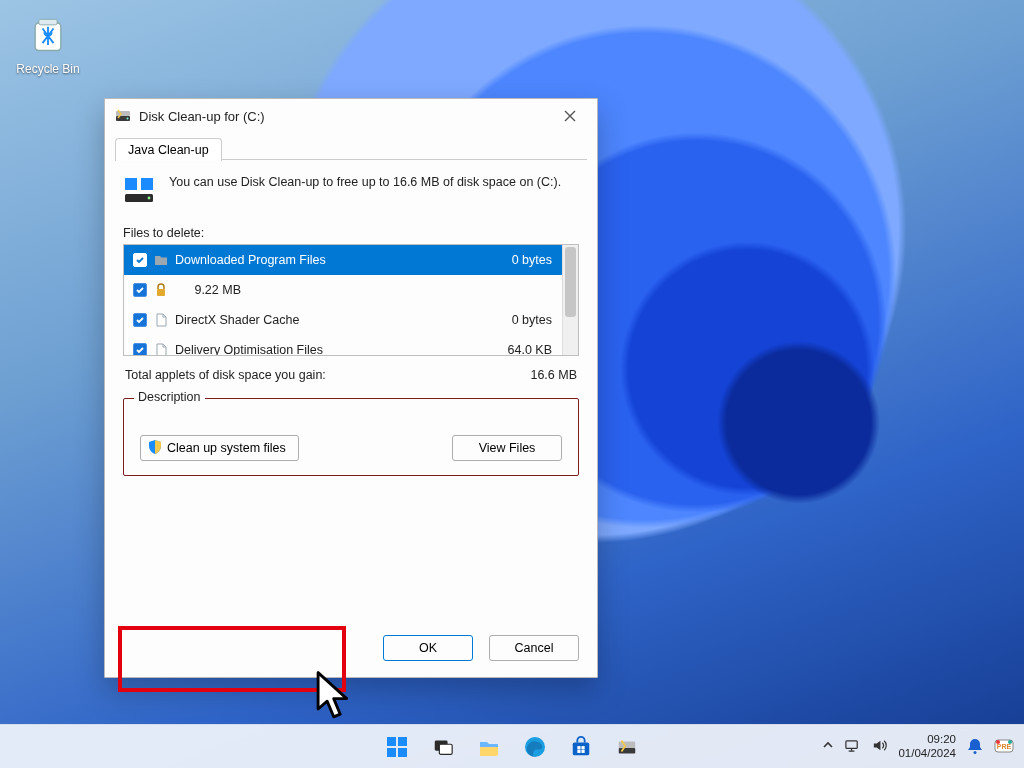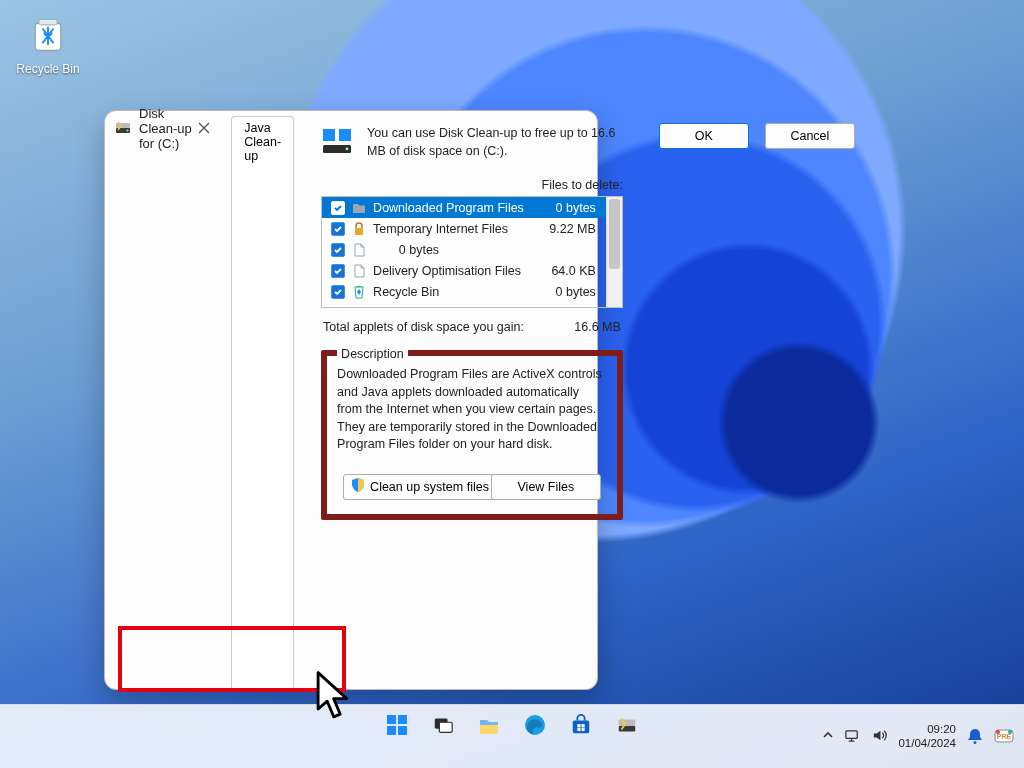--- a/index.html
+++ b/index.html
@@ -17,80 +17,80 @@
     linear-gradient(160deg, #9cc4e4 0%, #6d9fd2 35%, #2f64c8 70%, #143a8f 100%);
 }
 
 .desktop-icon { position: absolute; width: 76px; text-align: center; color: #fff; font-size: 12px; text-shadow: 0 1px 2px rgba(0,0,0,.6); cursor: pointer; }
 .desktop-icon .ico { width: 48px; height: 48px; margin: 0 auto 4px; display:flex; align-items:center; justify-content:center; }
 #ico-recycle { left: 10px; top: 10px; }
 #ico-edge    { left: 10px; top: 140px; }
 
 
 .window {
-  position: absolute; left: 104px; top: 110px; width: 494px; height: 580px;
-  background: #fdfdfd; border: 1px solid #b9b9b9; border-radius: 12px;
+  position: absolute; left: 104px; top: 98px; width: 494px; height: 580px;
+  background: #fdfdfd; border: 1px solid #b9b9b9; border-radius: 1px;
   box-shadow: 0 12px 30px rgba(0,0,0,.25);
-  display: flex; flex-direction: row;
+  display: flex; flex-direction: column;
 }
 .titlebar { height: 34px; display:flex; align-items:center; padding: 0 10px; font-size: 13px; color:#222; }
 .titlebar .t-icon { width:16px; height:16px; margin-right:8px; }
 .titlebar .t-close { margin-left:auto; width:34px; height:28px; display:flex; align-items:center; justify-content:center; color:#555; border-radius:4px; }
 
 .tabstrip { display:flex; padding: 4px 10px 0; }
 .tab { border:1px solid #ccc; border-bottom:none; border-radius:4px 4px 0 0; padding:4px 12px; font-size:12.5px; background:#fff; position:relative; top:1px; }
 .tabstrip::after { content:""; flex:1; border-bottom:1px solid #ccc; margin-left:-1px; }
 
 .body { padding: 14px 18px 12px; font-size: 12.5px; color:#222; flex:1; display:flex; flex-direction:column; }
 
-.intro { display:flex; gap:12px; margin-bottom:14px;justify-content:center; }
+.intro { display:flex; gap:12px; margin-bottom:14px; }
 .intro .drive-ico { width:34px; height:34px; flex:none; }
 .intro .txt { line-height:1.4; }
 
-.sec-label { margin: 4px 0 4px; text-align: right; }
+.sec-label { margin: 4px 0 4px; }
 
 
 .listbox { border:1px solid #bfbfbf; height:112px; display:flex; }
 .list-inner { flex:1; overflow:hidden; }
-.row { display:flex; align-items:center; height:21px; padding:0 6px 0 9px; gap:6px; font-size:12.5px; }
+.row { display:flex; align-items:center; height:30px; padding:0 6px 0 9px; gap:6px; font-size:12.5px; }
 .row .cb { width:14px; height:14px; border:1px solid #4a90e2; border-radius:2px; background:#1674d8; display:flex; align-items:center; justify-content:center; flex:none; }
 .row .cb svg { width:10px; height:10px; }
 .row .r-icon { width:16px; height:16px; flex:none; display:flex; align-items:center; justify-content:center; }
 .row .r-name { flex:1; white-space:nowrap; overflow:hidden; }
 .row .r-size { width:70px; text-align:right; padding-right:4px; }
 .row.sel { background:#0078d4; color:#fff; }
 .row.sel .cb { background:#fff; border-color:#fff; }
 .row.sel .cb svg path { stroke:#0078d4; }
 .list-scroll { width:16px; background:#f0f0f0; border-left:1px solid #ddd; position:relative; }
 .list-thumb { position:absolute; left:2px; right:2px; top:2px; height:70px; background:#c6c6c6; border-radius:3px; }
 
 .total-line { display:flex; margin:12px 2px 10px; }
 .total-line .t-val { margin-left:auto; }
 
-.group { border:6px solid #7f1d1d; border-radius:2px; padding:10px 10px 60px; position:relative; margin-top:6px; }
+.group { border:1px solid #7f1d1d; border-radius:2px; padding:16px 10px 60px; position:relative; margin-top:6px; }
 .group .legend { position:absolute; top:-9px; left:10px; background:#fdfdfd; padding:0 4px; font-size:12.5px; }
 .group .desc { line-height:1.4; }
 
 .btn { border:1px solid #adadad; background:#fdfdfd; border-radius:3px; font-size:12.5px; height:26px; display:inline-flex; align-items:center; justify-content:center; cursor:pointer; }
 .btn-sys { position:absolute; left:16px; bottom:14px; padding:0 12px 0 6px; gap:4px; }
 .btn-view{ position:absolute; right:16px; bottom:14px; width:110px; }
 
 .dlg-buttons { display:flex; gap:16px; justify-content:flex-end; padding: 12px 18px 16px; }
 .dlg-buttons .btn { width:90px; }
 .dlg-buttons .btn.primary { border-color:#0078d4; }
 
 
 .highlight { position:absolute; border:4px solid #e3000f; pointer-events:none; z-index:5; }
 
 .cursor { position:absolute; z-index:6; width:42px; height:52px; pointer-events:none; }
 
 
-.taskbar { position:absolute; left:0; right:0; bottom:0; height:64px;
+.taskbar { position:absolute; left:0; right:0; bottom:0; height:44px;
   background: rgba(243,246,252,.92); border-top:1px solid rgba(0,0,0,.06);
-  display:flex; backdrop-filter: blur(6px); }
+  display:flex; align-items:center; backdrop-filter: blur(6px); }
 .tb-center { position:absolute; left:50%; transform:translateX(-50%); display:flex; gap:6px; }
 .tb-btn { width:40px; height:40px; border-radius:6px; display:flex; align-items:center; justify-content:center; cursor:pointer; }
 .tb-right { margin-left:auto; display:flex; align-items:center; gap:10px; padding-right:10px; font-size:11.5px; color:#222; }
 .tb-tray { display:flex; align-items:center; gap:10px; }
 .tb-clock { text-align:right; line-height:1.15; }
 .tb-chevron { font-size:12px; cursor:pointer; }
 </style>
 </head>
 <body>
 
@@ -167,35 +167,35 @@
                 <svg viewBox="0 0 10 10">
                   <path d="M2 5l2 2 4-4" stroke="#fff" stroke-width="1.8" fill="none"></path>
                 </svg>
               </span>
               <span class="r-icon">
                 <svg viewBox="0 0 16 16" width="16" height="16">
                   <rect x="4" y="7" width="8" height="7" rx="1" fill="#e3a92c"></rect>
                   <path d="M5 7V5a3 3 0 0 1 6 0v2" stroke="#b07b12" stroke-width="1.5" fill="none"></path>
                 </svg>
               </span>
-              <span class="r-name">Temporary Internet Files</span>
               <span class="r-size">9.22 MB</span>
             </div>
             <div class="row">
               <span class="cb">
                 <svg viewBox="0 0 10 10">
                   <path d="M2 5l2 2 4-4" stroke="#fff" stroke-width="1.8" fill="none"></path>
                 </svg>
               </span>
               <span class="r-icon">
                 <svg viewBox="0 0 16 16" width="16" height="16">
                   <path d="M4 2h6l3 3v9H4z" fill="#fff" stroke="#9aa7b0"></path>
                   <path d="M10 2v3h3" fill="none" stroke="#9aa7b0"></path>
                 </svg>
               </span>
+              <span class="r-name">DirectX Shader Cache</span>
               <span class="r-size">0 bytes</span>
             </div>
             <div class="row">
               <span class="cb">
                 <svg viewBox="0 0 10 10">
                   <path d="M2 5l2 2 4-4" stroke="#fff" stroke-width="1.8" fill="none"></path>
                 </svg>
               </span>
               <span class="r-icon">
                 <svg viewBox="0 0 16 16" width="16" height="16">
@@ -228,21 +228,20 @@
           </div>
       </div>
 
       <div class="total-line">
         <span>Total applets of disk space you gain:</span>
         <span class="t-val">16.6 MB</span>
       </div>
 
       <div class="group">
         <span class="legend">Description</span>
-        <div class="desc">Downloaded Program Files are ActiveX controls and Java applets downloaded automatically from the Internet when you view certain pages. They are temporarily stored in the Downloaded Program Files folder on your hard disk.</div>
 
         <button class="btn btn-sys">
           <span>
             <svg viewBox="0 0 16 16" width="16" height="16">
                 <path d="M8 1l6 2v4c0 4-3 7-6 8-3-1-6-4-6-8V3l6-2z" fill="#1a8cff"></path>
                 <path d="M8 1l6 2v4c0 4-3 7-6 8V1z" fill="#f2c94c"></path>
               </svg>
           </span>
           <span>Clean up system files</span>
         </button>

